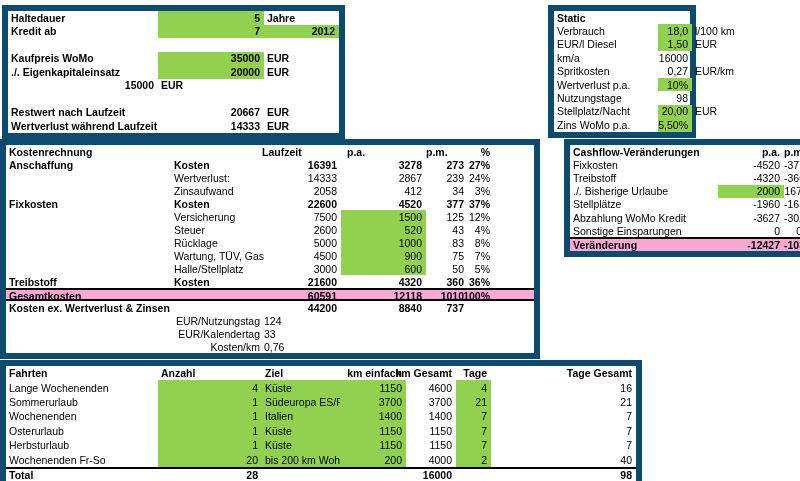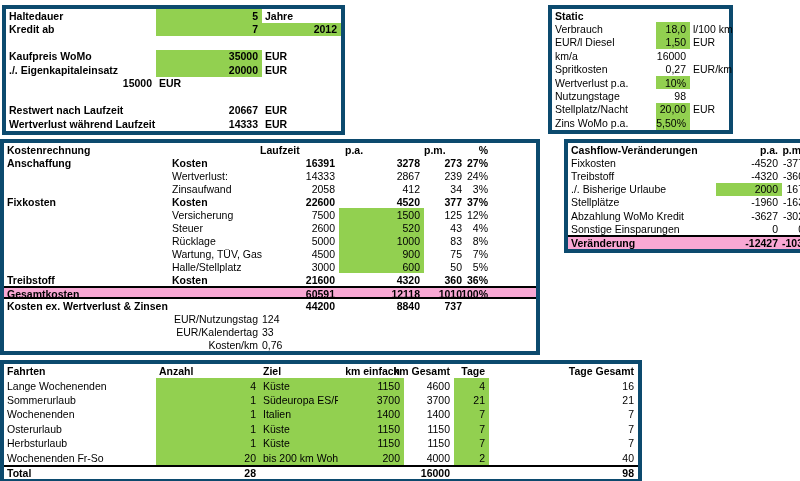--- a/index.html
+++ b/index.html
@@ -1,35 +1,35 @@
 <!DOCTYPE html>
 <html><head>
 <meta charset="utf-8">
 <style>
   html,body{margin:0;padding:0}
   body{width:800px;height:481px;position:relative;background:#fff;
        font-family:"Liberation Sans",sans-serif;color:#000;font-size:10.5px;}
-  .panel{position:absolute;border:4px solid #0c4a6e;box-sizing:border-box;background:#fff}
+  .panel{position:absolute;border:6px solid #0c4a6e;box-sizing:border-box;background:#fff}
   .row{display:grid;align-items:center;box-sizing:border-box}
   .cell{white-space:nowrap;overflow:visible;box-sizing:border-box;height:100%;display:flex;align-items:center}
   .lbl{padding-left:3px}
   .num{justify-content:flex-end;padding-right:4px;text-align:right}
   .b{font-weight:bold}
   .green{background:#92D050}
   .orange{background:#f9a8d4}
   .bt{border-top:2px solid #000}
   .bb{border-bottom:2px solid #000}
   
   #p-topleft .row{grid-template-columns:150px 106px 1fr;height:13.5px}
   #p-static  .row{grid-template-columns:104px 34px 1fr;height:13.4px}
   #p-kosten  .row{grid-template-columns:168px 88px 79px 85px 42px 26px 1fr;height:13px}
   #p-cash    .row{grid-template-columns:148px 66px 1fr;height:13.2px}
   #p-fahrten .row{grid-template-columns:152px 104px 78px 66px 50px 35px 1fr;height:14.4px}
   #p-topleft{left:2px;top:5px;width:343px}
-  #p-static{left:548px;top:5px;width:185px}
+  #p-static{left:548px;top:5px;width:148px}
   #p-kosten{left:0;top:139px;width:540px}
   #p-cash{left:564px;top:139px;width:248px}
   #p-fahrten{left:0;top:360px;width:642px}
   .span2{grid-column:1/3}
   .sumlbl{grid-column:1/3;justify-content:flex-end;padding-right:2px}
   .hleft{padding-left:6px}
 </style>
 </head>
 <body>
 

